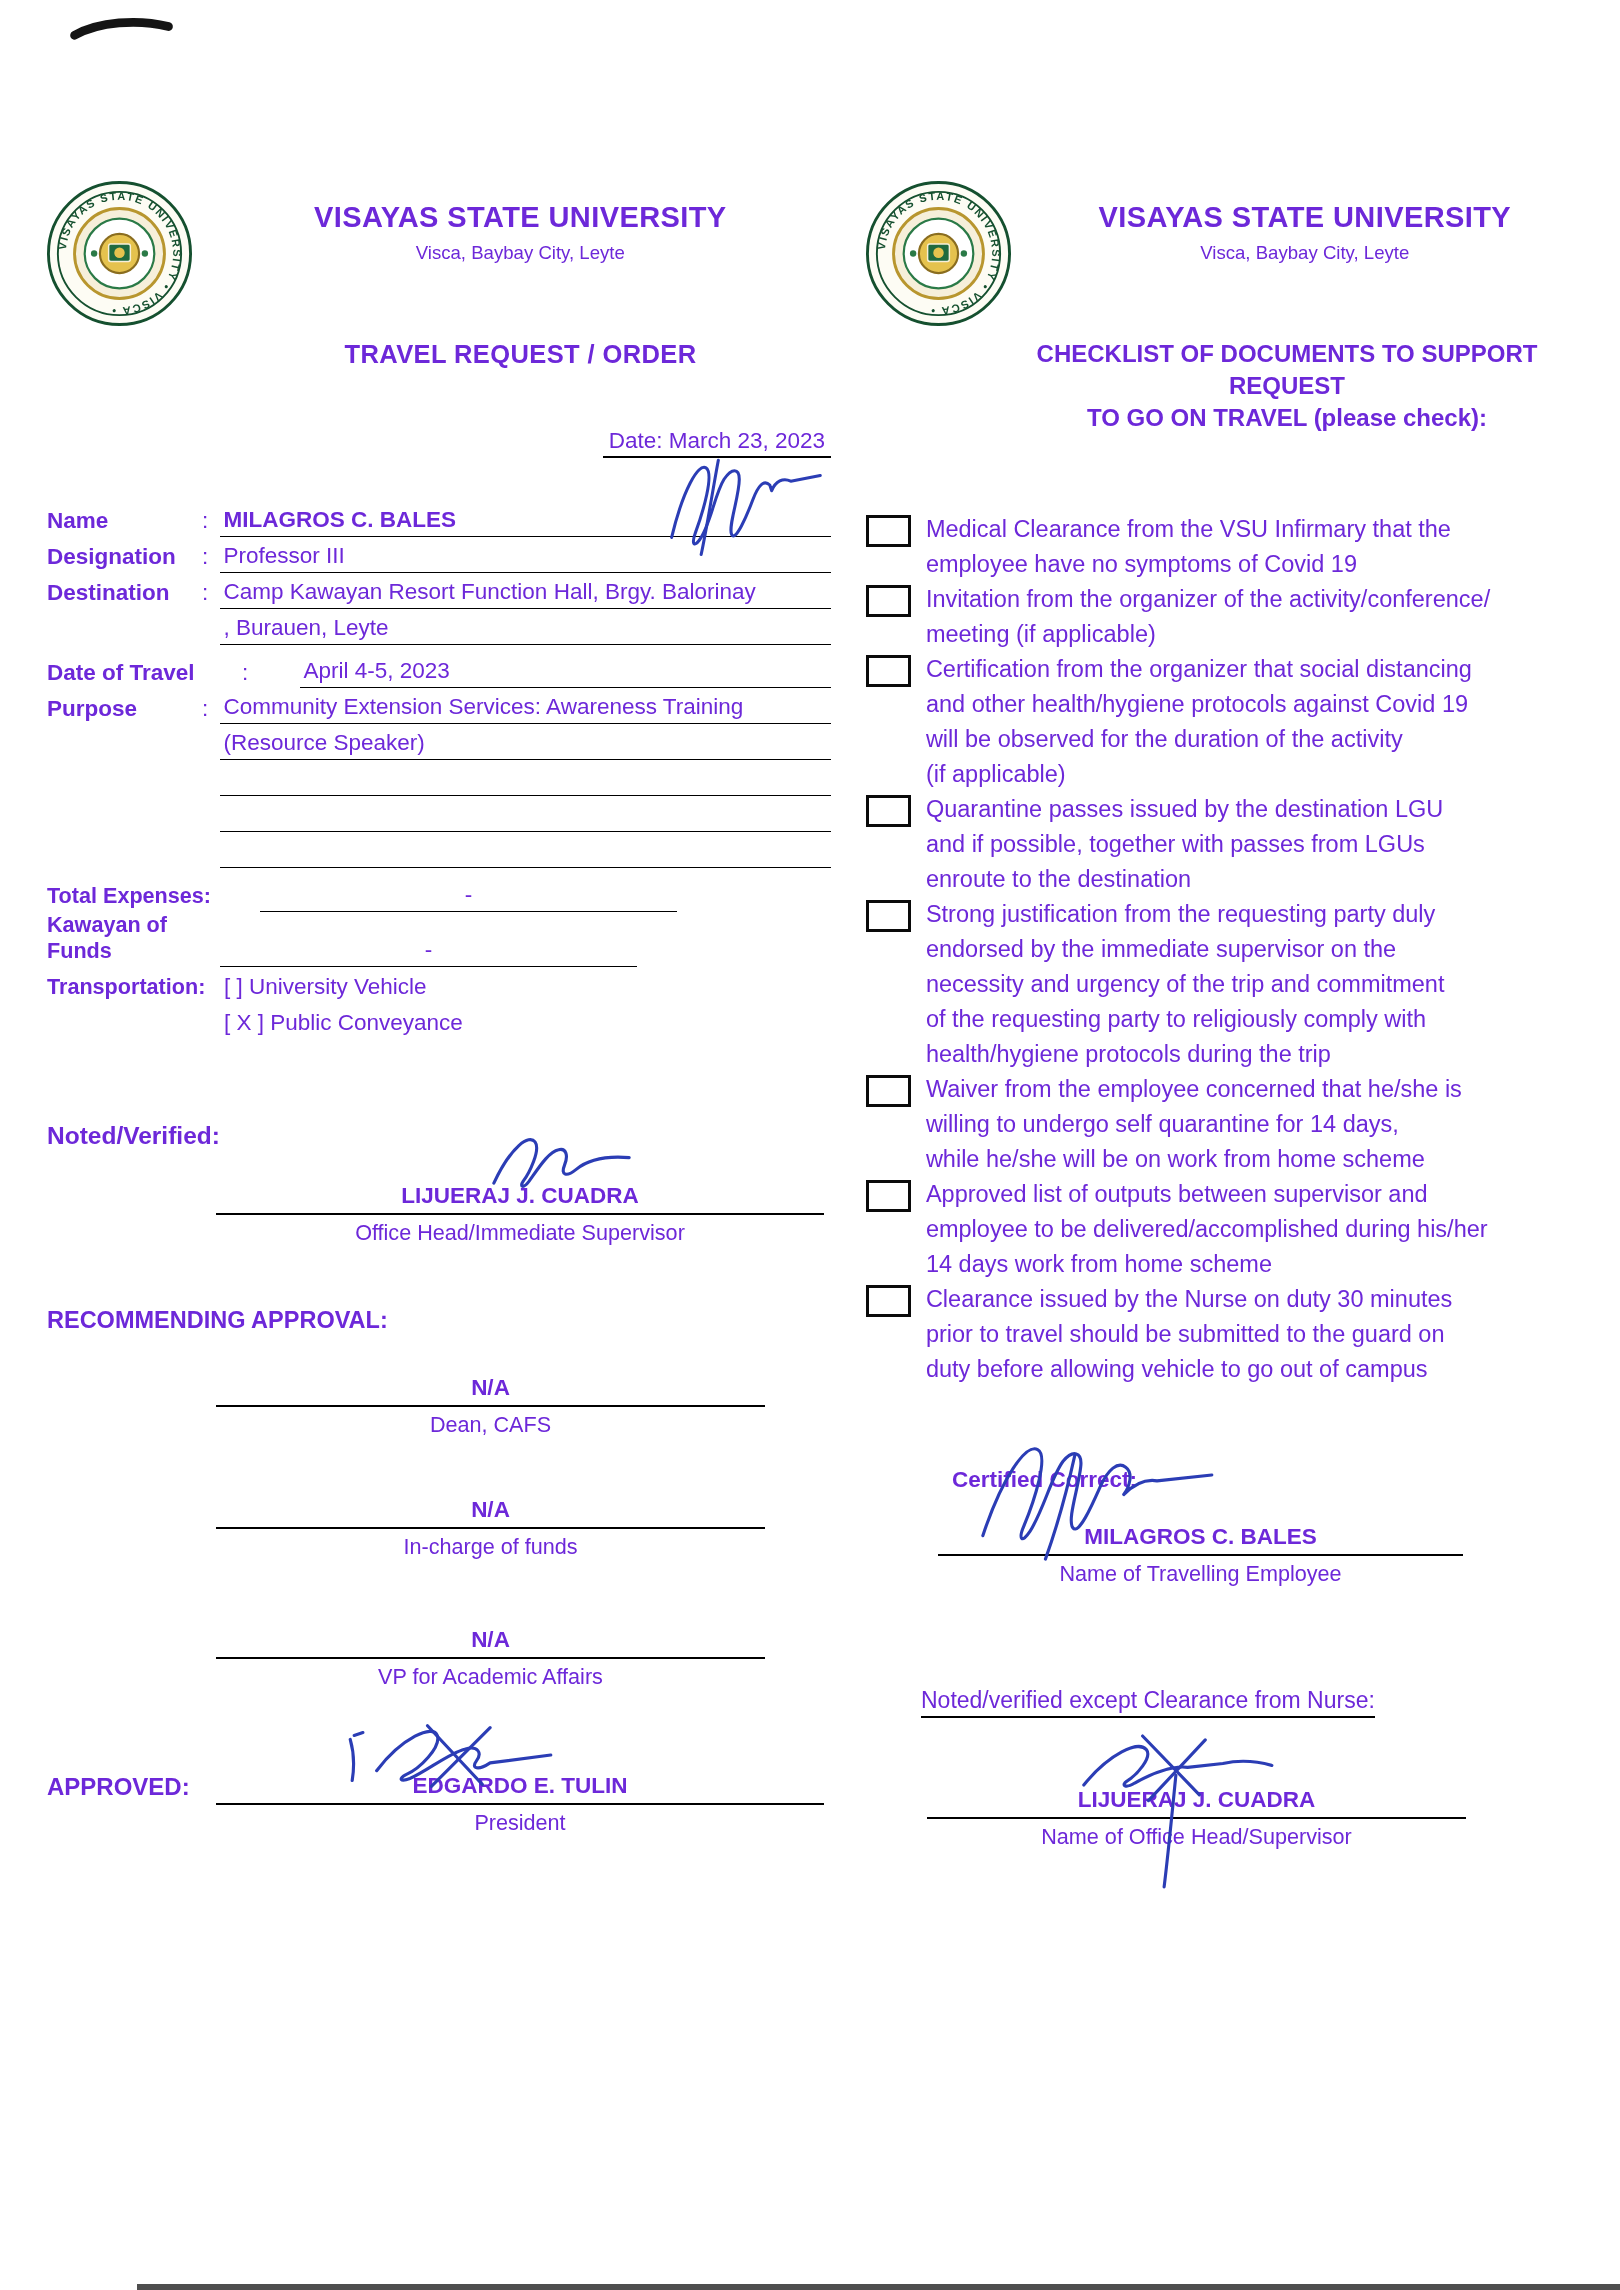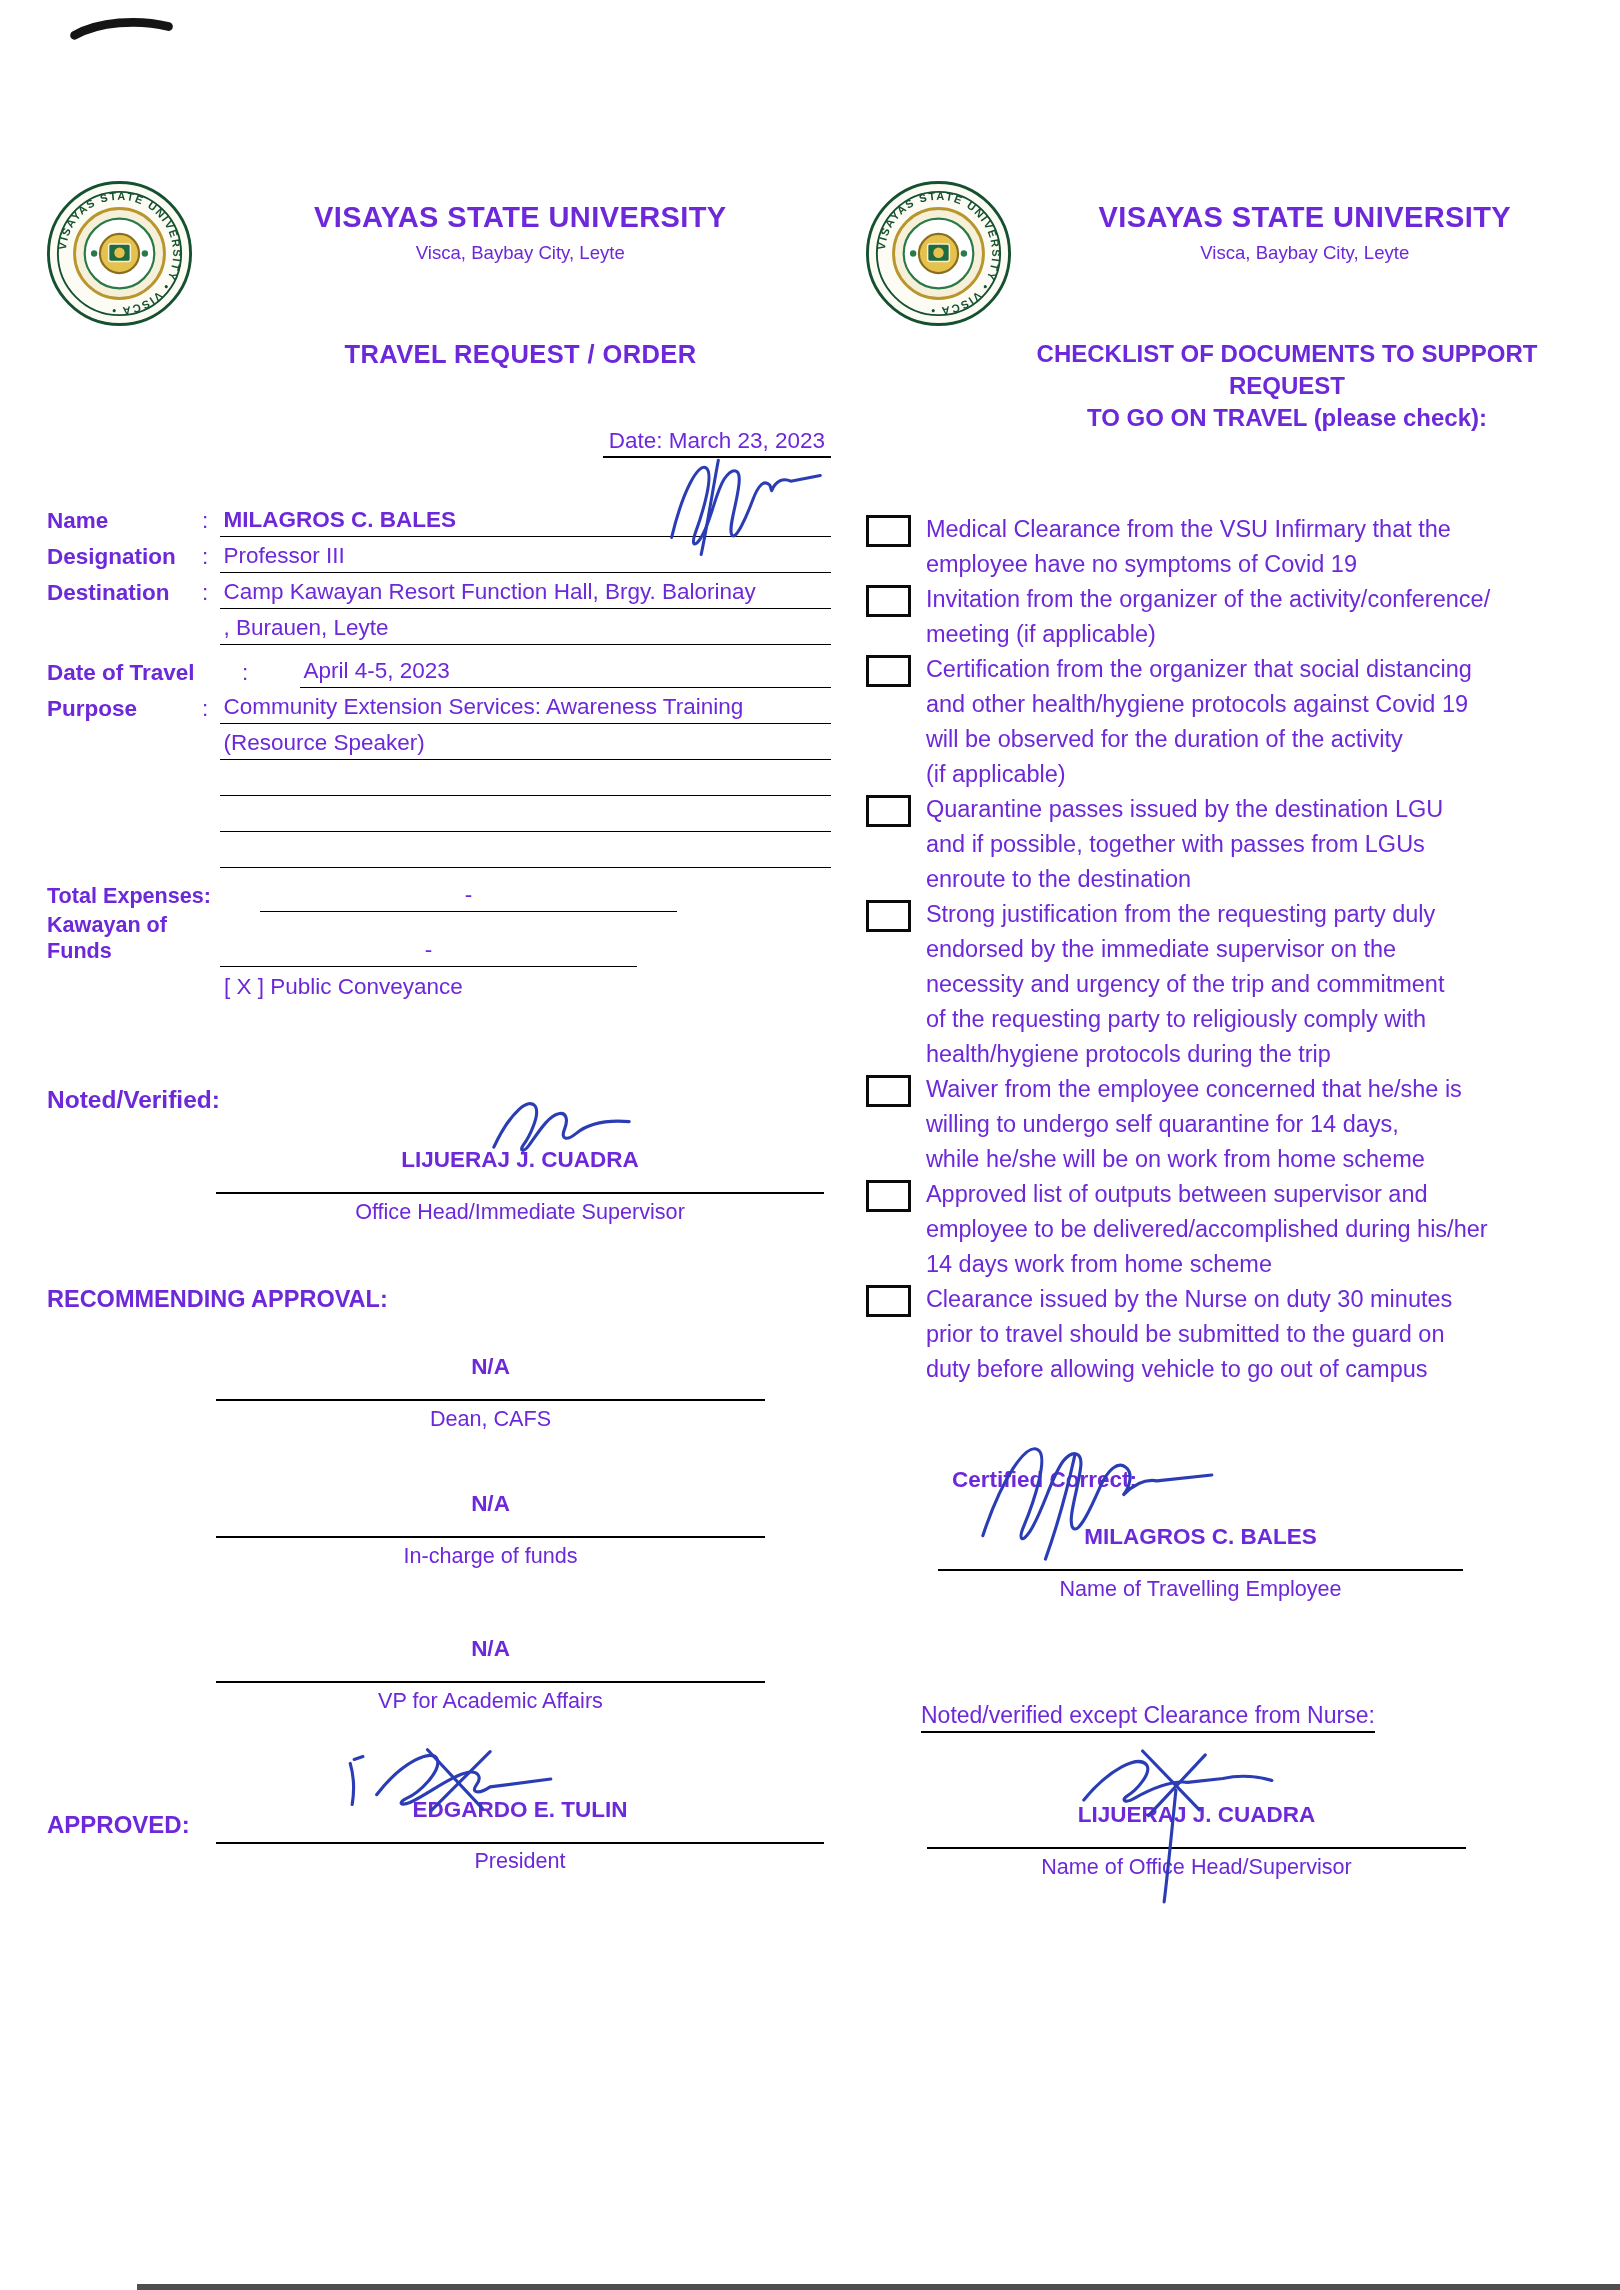--- a/index.html
+++ b/index.html
@@ -33,21 +33,21 @@
   .fcolon { width:17.6px; flex:0 0 auto; padding-bottom:2.9px; }
   .fvalue { flex:1; border-bottom:1.5px solid #000; padding:0 3.9px 2.9px; min-height:31px; }
   .fvalue.bold { font-weight:bold; }
   .flabel-wide { width:173px; font-weight:bold; flex:0 0 auto; font-size:21.6px; padding-bottom:2.9px; }
   .fvalue-short { width:417px; border-bottom:1.5px solid #000; text-align:center; padding-bottom:2.9px; min-height:31px; }
   .plain { padding:0 0 2.9px 3.9px; }
   
   .section-label { font-size:24.5px; font-weight:bold; }
   .noted-section { margin-top:83px; }
   .sig-block { position:relative; }
-  .sig-name { font-weight:bold; text-align:center; font-size:22.5px; border-bottom:2px solid #000; padding-bottom:19px; }
+  .sig-name { font-weight:bold; text-align:center; font-size:22.5px; border-bottom:2px solid #000; padding-bottom:4px; }
   .sig-caption { text-align:center; font-size:21.6px; margin-top:4.9px; }
   .sb-left { width:608px; margin-left:169px; margin-top:33px; }
   .recommending { margin-top:61px; }
   .recommending .section-label { font-size:23.5px; }
   .sb-na { width:549px; margin-left:169px; }
   .sb-na1 { margin-top:41px; }
   .sb-na2 { margin-top:59px; }
   .sb-na3 { margin-top:67px; }
   .approved-section { display:flex; align-items:flex-end; margin-top:83px; }
   .approved-label { width:169px; font-weight:bold; font-size:24px; padding-bottom:35px; flex:0 0 auto; }
@@ -182,20 +182,24 @@
 
         <div class="frow gap-top">
           <div class="flabel-wide">Total Expenses:</div>
           <div class="fvalue-short">-</div>
         </div>
         <div class="frow">
           <div class="flabel-wide">Kawayan of Funds</div>
           <div class="fvalue-short">-</div>
         </div>
         <div class="frow">
+          <div class="flabel-wide">Transportation:</div>
+          <div class="plain">[  ] University Vehicle</div>
+        </div>
+        <div class="frow">
           <div class="flabel-wide"></div>
           <div class="plain">[ X ] Public Conveyance</div>
         </div>
       </div>
 
       <div class="noted-section">
         <div class="section-label">Noted/Verified:</div>
         <div class="sig-block sb-left">
           <svg class="sig sig-noted" viewBox="0 0 155 74">
             <path d="M8 58 C 26 20 44 8 50 16 C 56 24 44 48 38 56 C 34 62 38 64 44 56 C 54 42 64 26 74 24 C 82 22 84 30 80 40 C 76 50 82 52 92 44 C 104 34 122 30 146 32"></path>

